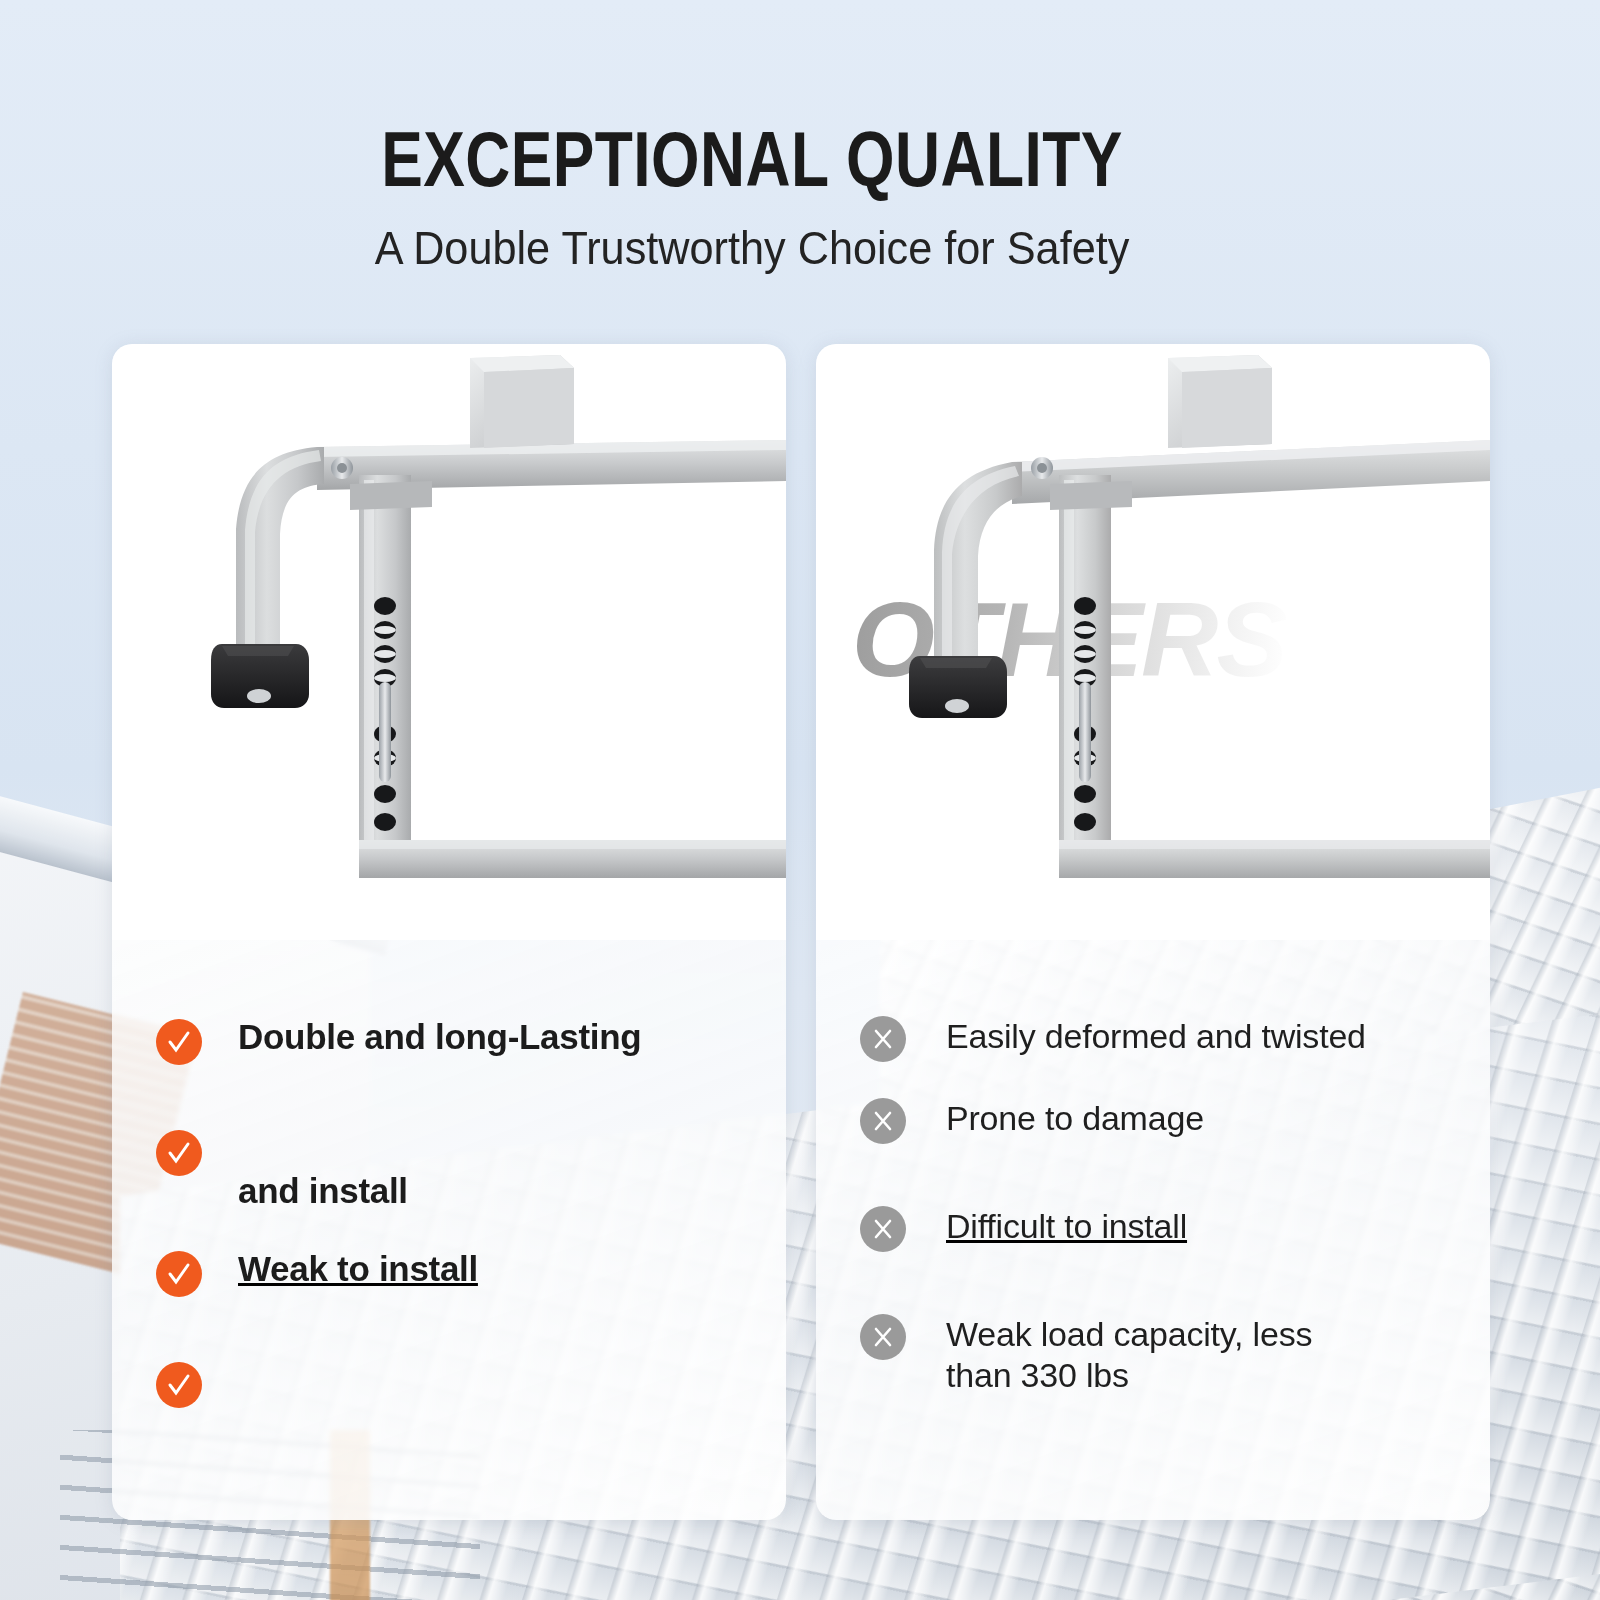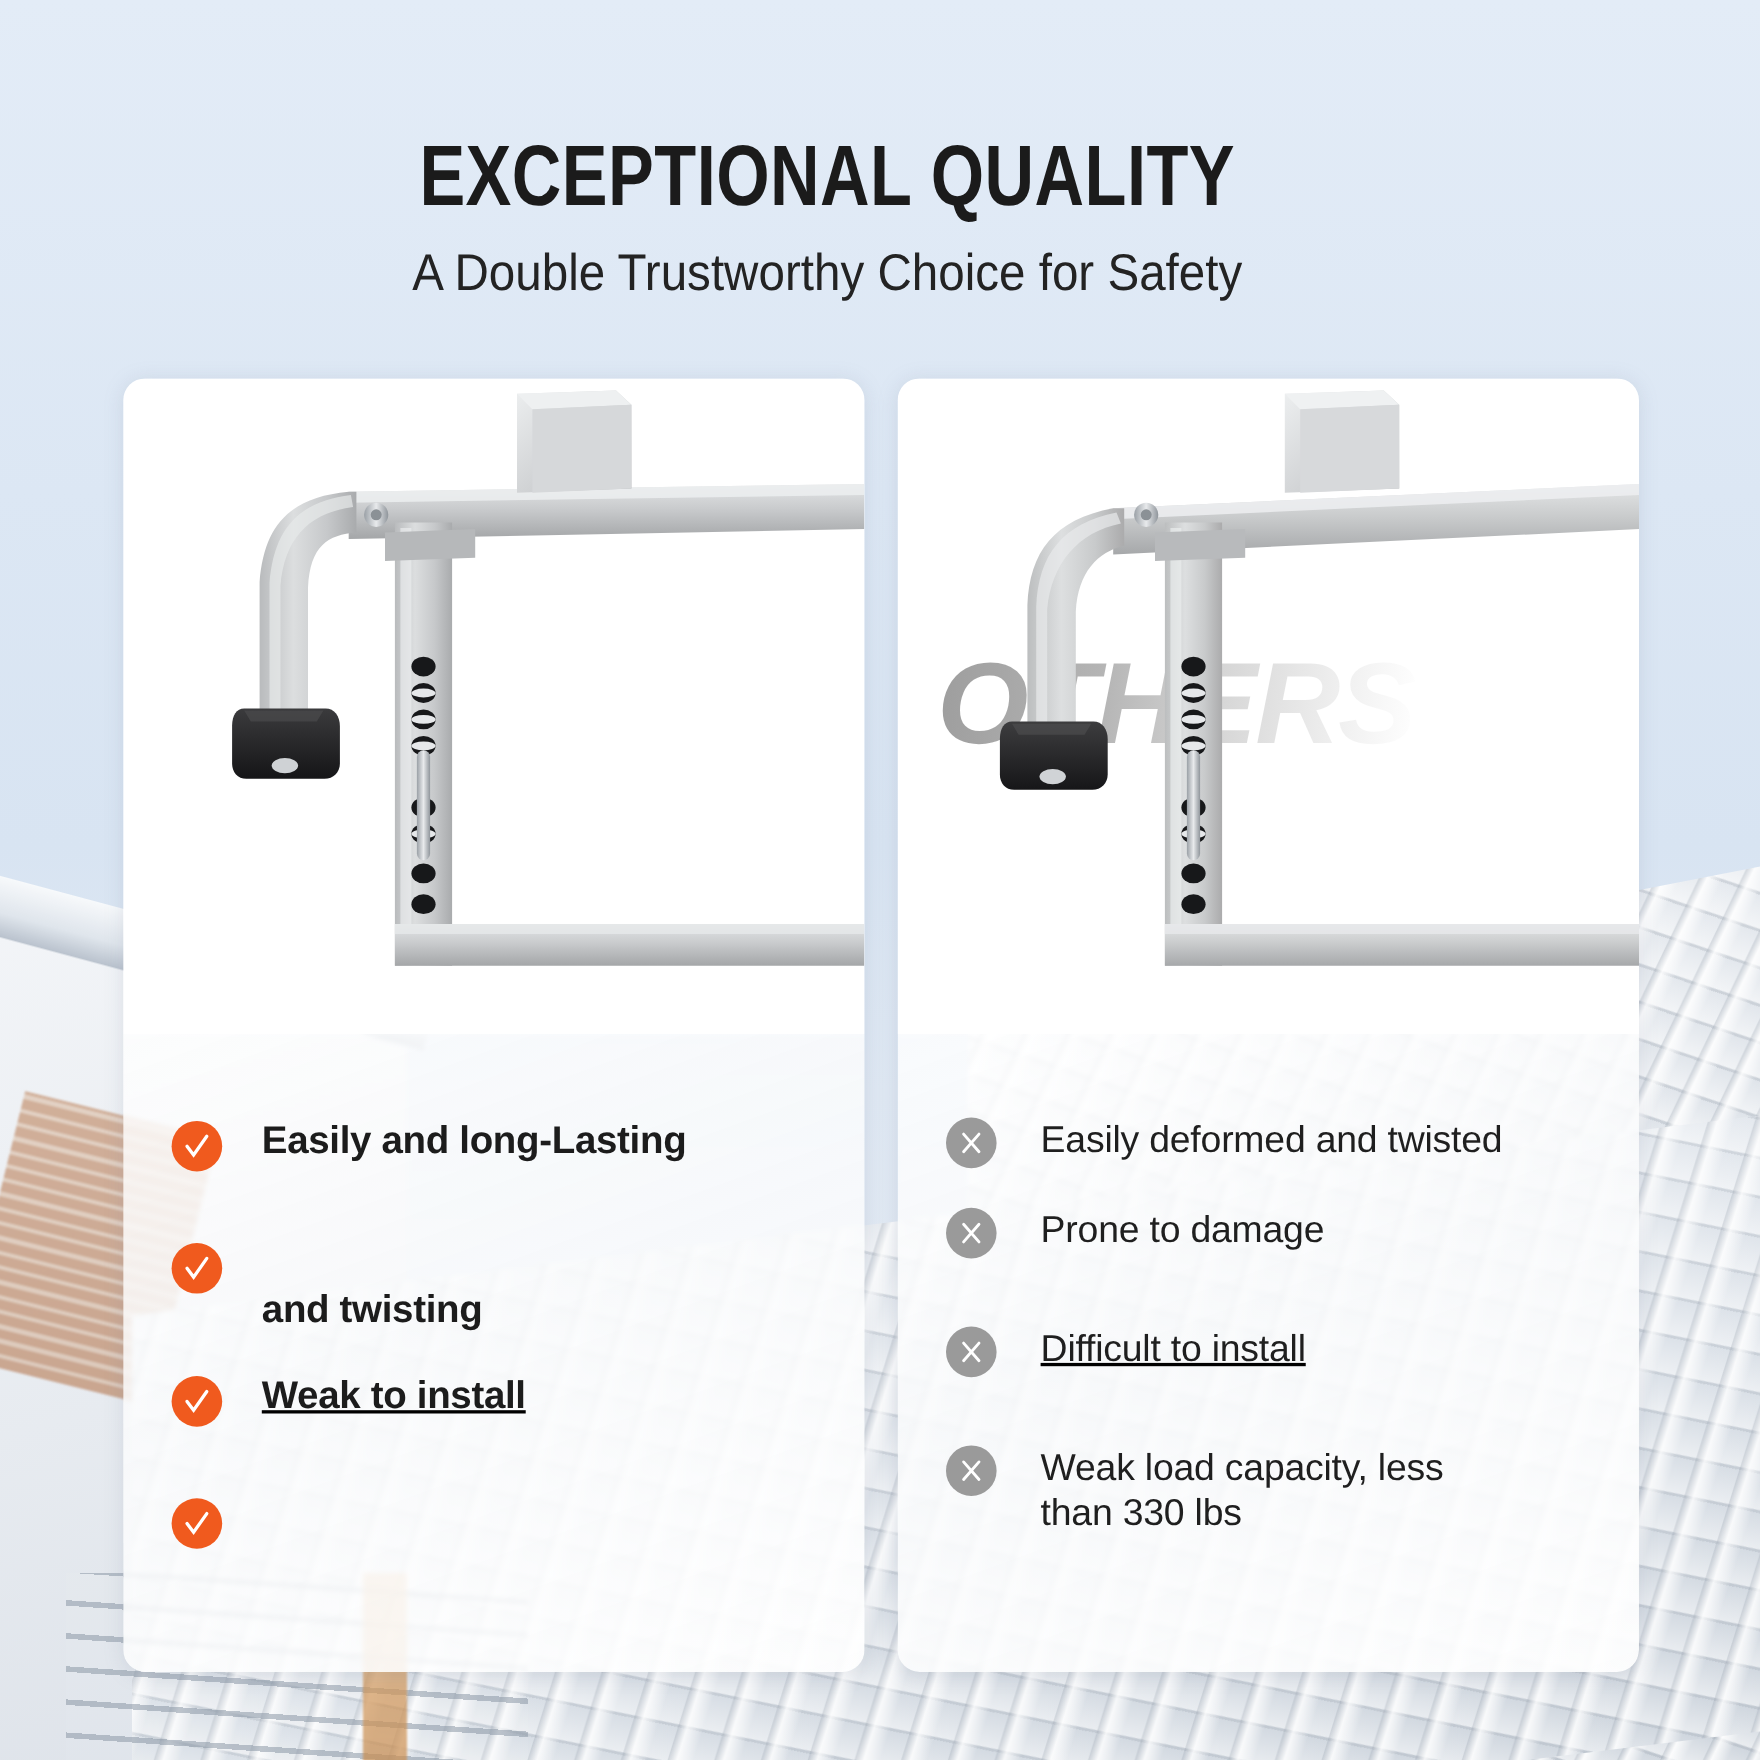--- a/index.html
+++ b/index.html
@@ -287,32 +287,32 @@
     </div>
 
     <div class="features">
 
       <div class="feat-row r1">
         <span class="badge ok">
           <svg width="26" height="26" viewBox="0 0 26 26">
             <path d="M4 13 L10 21 L22 4" stroke="#ffffff" stroke-width="3" fill="none" stroke-linecap="round"></path>
           </svg>
         </span>
-        <span class="feat-text">Easily and long-Lasting</span>
+        <span class="feat-text">Double and long-Lasting</span>
       </div>
 
       <div class="feat-row r2">
         <span class="badge ok">
           <svg width="26" height="26" viewBox="0 0 26 26">
             <path d="M4 13 L10 21 L22 4" stroke="#ffffff" stroke-width="3" fill="none" stroke-linecap="round"></path>
           </svg>
         </span>
         <span class="feat-text">
           <br>
-          <span>and twisting</span>
+          <span>and install</span>
         </span>
       </div>
 
       <div class="feat-row r3">
         <span class="badge ok">
           <svg width="26" height="26" viewBox="0 0 26 26">
             <path d="M4 13 L10 21 L22 4" stroke="#ffffff" stroke-width="3" fill="none" stroke-linecap="round"></path>
           </svg>
         </span>
         <span class="feat-text">Weak to install</span>

